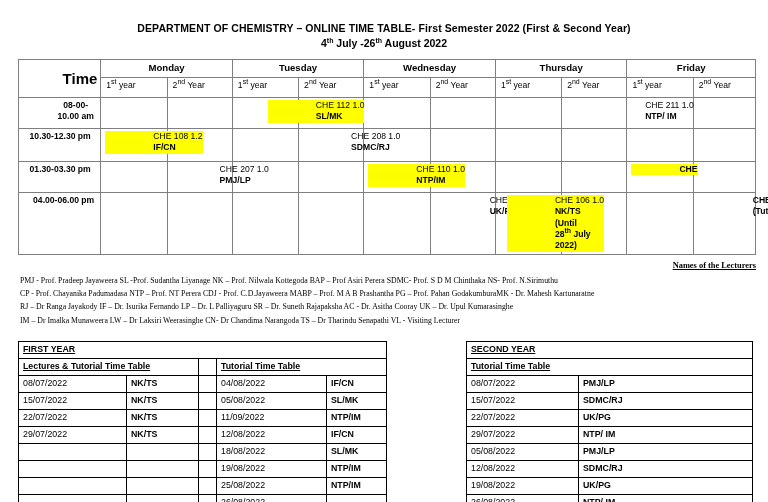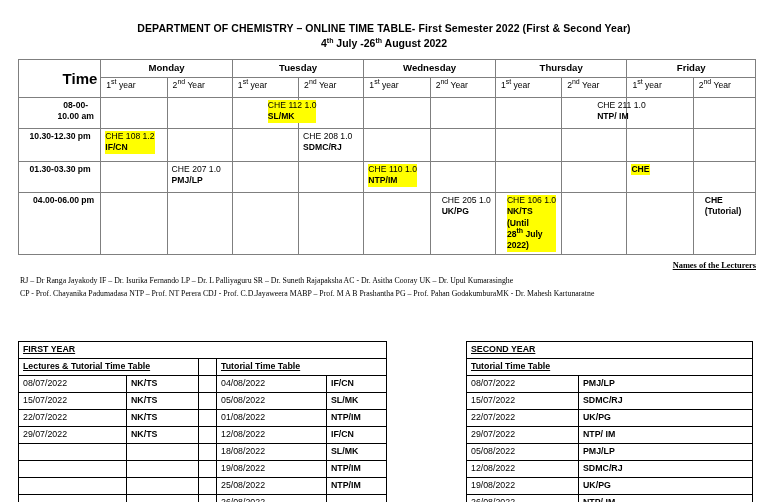--- a/index.html
+++ b/index.html
@@ -82,21 +82,21 @@
     text-align: center;
     vertical-align: middle;
     padding-left: 2px;
   }
   .code { font-weight: normal; display: block; white-space: nowrap; }
   .who  { font-weight: bold; display: block; white-space: nowrap; }
   .hl {
     background: #ffff00;
   }
   .cellbox { display: inline-block; }
-  .cellbox .ln { display: block; }
+  .cellbox .ln { display: block; margin-left: 48px; }
 
   
   tr.r1 td { height: 26px; padding-left: 35px; }
   tr.r2 td { height: 28px; }
   tr.r3 td { height: 26px; }
   tr.r4 td { height: 55px; padding-left: 11px; }
 
   
   .lect {
     margin: 6px 0 0 20px;
@@ -268,22 +268,24 @@
           <td></td>
           <td><span class="cellbox"><span class="ln who">CHE</span><span class="ln who">(Tutorial)</span></span></td>
         </tr>
 
       </tbody>
     </table>
   </div>
 
   <div class="lect">
     <div class="lect-title">Names of the Lecturers</div>
+    <div class="lect-line">PMJ - Prof. Pradeep Jayaweera SL -Prof. Sudantha Liyanage NK – Prof. Nilwala Kottegoda   BAP – Prof Asiri Perera SDMC- Prof. S D M Chinthaka  NS- Prof. N.Sirimuthu</div>
+    <div class="lect-line">CP - Prof. Chayanika Padumadasa NTP – Prof. NT Perera  CDJ  - Prof. C.D.Jayaweera MABP – Prof. M A B Prashantha   PG – Prof. Pahan GodakumburaMK - Dr. Mahesh Kartunaratne</div>
     <div class="lect-line">RJ – Dr Ranga  Jayakody   IF – Dr. Isurika Fernando   LP – Dr. L Palliyaguru SR – Dr. Suneth Rajapaksha AC - Dr. Asitha Cooray  UK – Dr. Upul Kumarasinghe</div>
-    <div class="lect-line">CP - Prof. Chayanika Padumadasa NTP – Prof. NT Perera  CDJ  - Prof. C.D.Jayaweera MABP – Prof. M A B Prashantha   PG – Prof. Pahan GodakumburaMK - Dr. Mahesh Kartunaratne</div>
+    <div class="lect-line">IM – Dr Imalka Munaweera  LW – Dr Laksiri Weerasinghe  CN- Dr Chandima Narangoda  TS – Dr Tharindu Senapathi  VL - Visiting Lecturer</div>
   </div>
 
   <div class="bottom">
 
     <div class="bt-left">
       <table class="bt">
         <colgroup>
           <col style="width:108px">
             <col style="width:72px">
           <col style="width:18px">
@@ -311,21 +313,21 @@
           <td class="date">15/07/2022</td>
           <td class="lec">NK/TS</td>
           <td class="spacer"></td>
           <td class="date">05/08/2022</td>
           <td class="lec">SL/MK</td>
         </tr>
         <tr>
           <td class="date">22/07/2022</td>
           <td class="lec">NK/TS</td>
           <td class="spacer"></td>
-          <td class="date">01/08/2022</td>
+          <td class="date">11/09/2022</td>
           <td class="lec">NTP/IM</td>
         </tr>
         <tr>
           <td class="date">29/07/2022</td>
           <td class="lec">NK/TS</td>
           <td class="spacer"></td>
           <td class="date">12/08/2022</td>
           <td class="lec">IF/CN</td>
         </tr>
         <tr>

